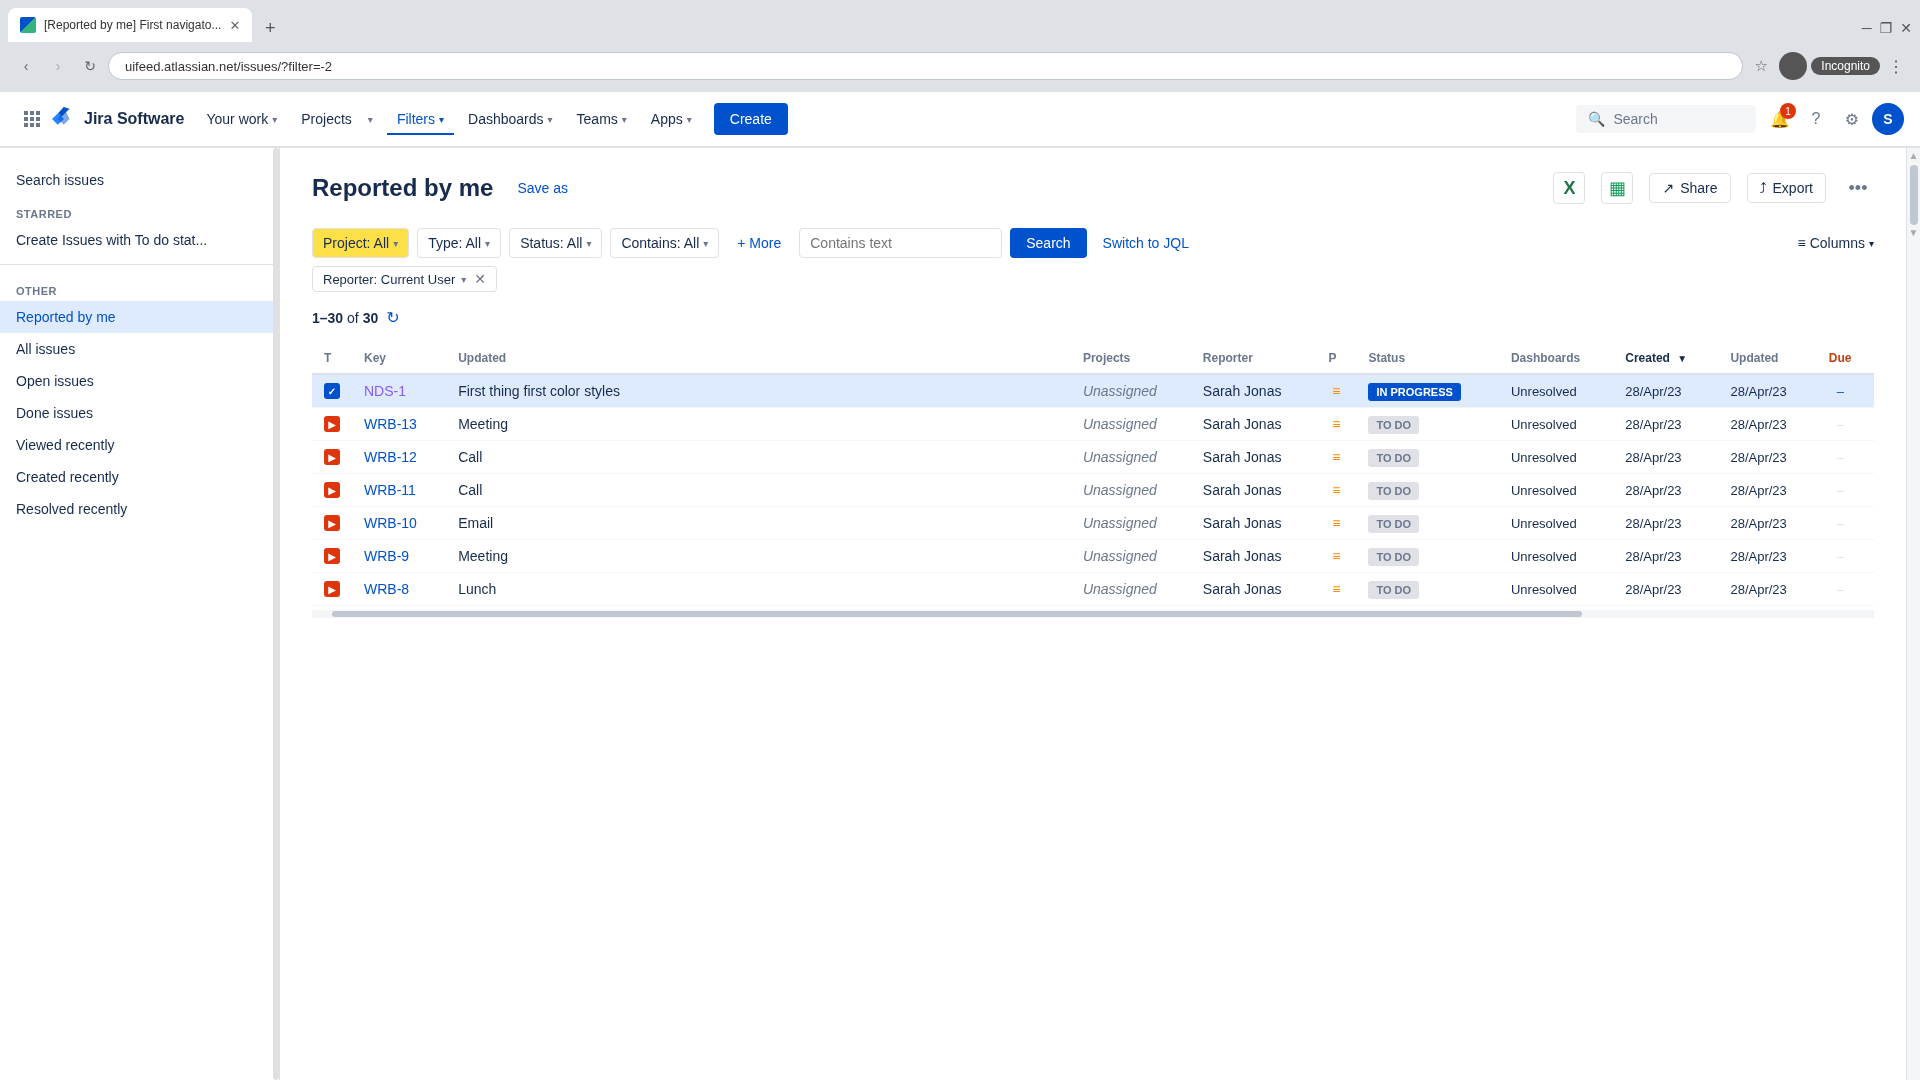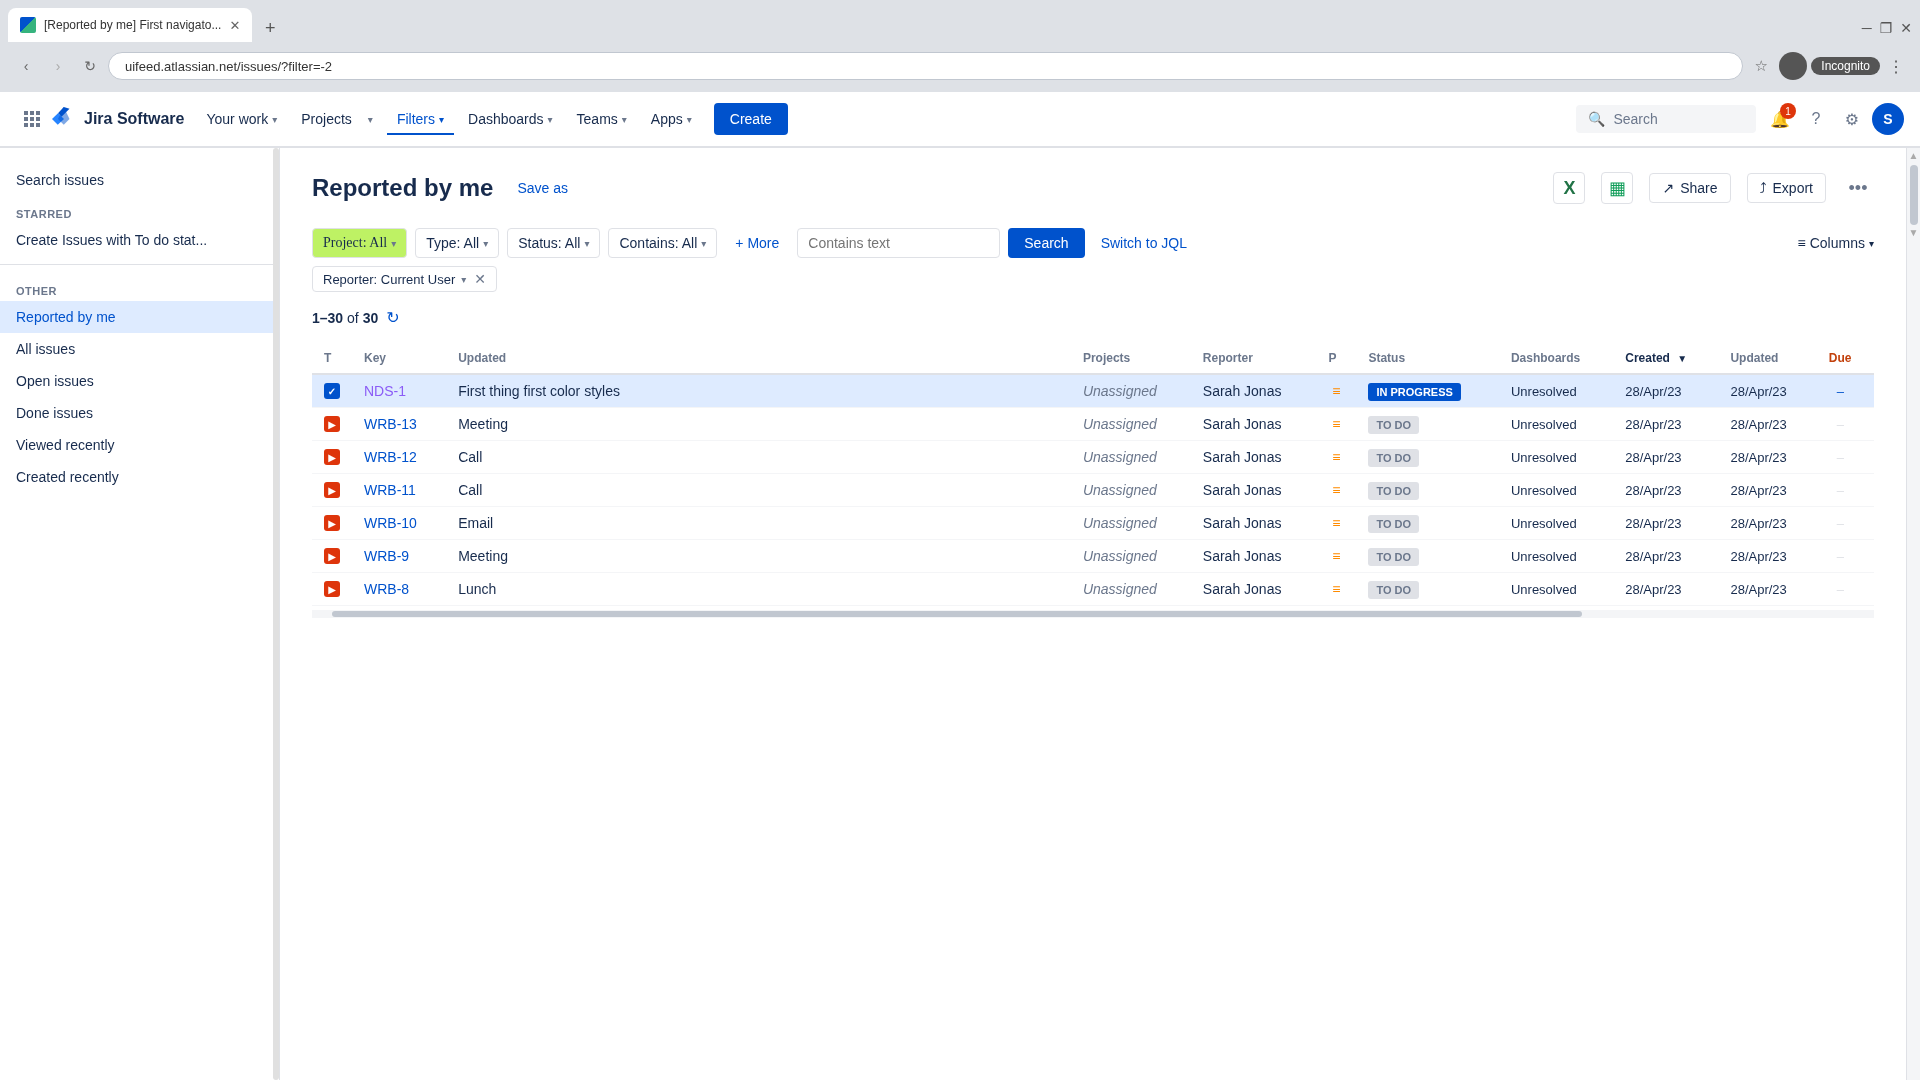--- a/index.html
+++ b/index.html
@@ -137,20 +137,23 @@
       </div>
       <div style="display:block;padding:8px 16px;color:#172b4d;cursor:pointer;font-size:14px;">
         <span>Done issues</span>
       </div>
       <div style="display:block;padding:8px 16px;color:#172b4d;cursor:pointer;font-size:14px;">
         <span>Viewed recently</span>
       </div>
       <div style="display:block;padding:8px 16px;color:#172b4d;cursor:pointer;font-size:14px;">
         <span>Created recently</span>
       </div>
+      <div style="display:block;padding:8px 16px;color:#172b4d;cursor:pointer;font-size:14px;">
+        <span>Resolved recently</span>
+      </div>
     </aside>
 
     <div style="flex:1;overflow-y:auto;padding:24px 32px;background:#fff;position:relative;">
 
       <div style="display:flex;align-items:center;gap:16px;margin-bottom:24px;">
         <h1 style="font-size:24px;font-weight:600;color:#172b4d;">Reported by me</h1>
         <span style="color:#0052cc;font-size:14px;cursor:pointer;padding:4px 8px;border-radius:4px;">Save as</span>
         <div style="flex:1;"></div>
 
         <div style="width:32px;height:32px;display:flex;align-items:center;justify-content:center;cursor:pointer;border-radius:4px;color:#217346;font-size:18px;font-weight:bold;border:1px solid #dfe1e6;">X</div>
@@ -160,21 +163,21 @@
           <span style="font-size:14px;">Share</span>
         </div>
         <div style="display:flex;align-items:center;gap:6px;padding:6px 12px;border:1px solid #dfe1e6;border-radius:4px;cursor:pointer;color:#172b4d;font-size:14px;">
           <span>⤴</span>
           <span style="font-size:14px;">Export</span>
         </div>
         <div style="width:32px;height:32px;display:flex;align-items:center;justify-content:center;cursor:pointer;border-radius:4px;color:#6b778c;font-size:18px;">•••</div>
       </div>
 
       <div style="display:flex;flex-wrap:wrap;gap:8px;align-items:center;margin-bottom:8px;">
-        <button style="display:flex;align-items:center;gap:4px;padding:6px 10px;border:1px solid #dfe1e6;border-radius:4px;cursor:pointer;font-size:14px;color:#172b4d;background:#bef264;font-family:Liberation Serif, serif;">
+        <button style="display:flex;align-items:center;gap:4px;padding:6px 10px;border:1px solid #dfe1e6;border-radius:4px;cursor:pointer;font-size:14px;color:#172b4d;background:#fde047;">
           <span>Project: All</span>
           <span style="font-size:10px;color:#6b778c;">▾</span>
         </button>
         <button style="display:flex;align-items:center;gap:4px;padding:6px 10px;border:1px solid #dfe1e6;border-radius:4px;cursor:pointer;font-size:14px;color:#172b4d;background:#fff;">
           <span>Type: All</span>
           <span style="font-size:10px;color:#6b778c;">▾</span>
         </button>
         <button style="display:flex;align-items:center;gap:4px;padding:6px 10px;border:1px solid #dfe1e6;border-radius:4px;cursor:pointer;font-size:14px;color:#172b4d;background:#fff;">
           <span>Status: All</span>
           <span style="font-size:10px;color:#6b778c;">▾</span>

